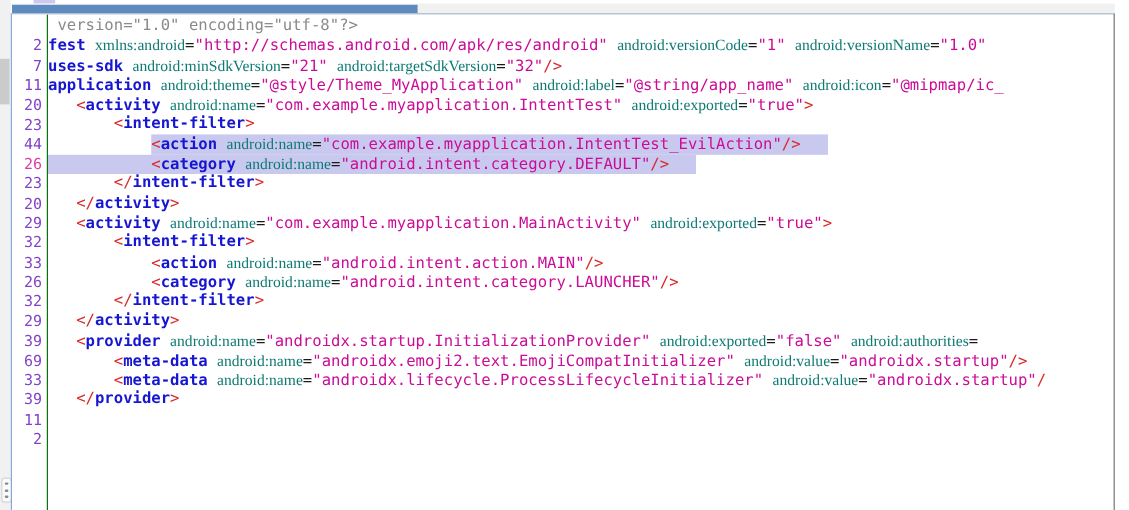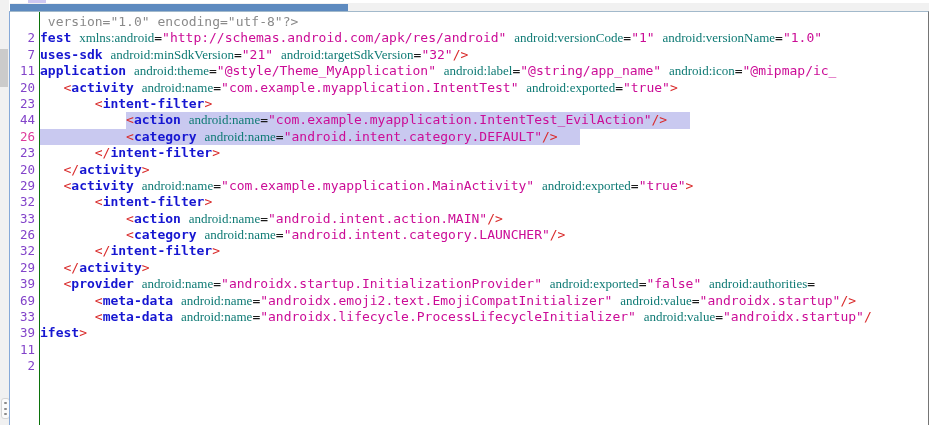--- a/index.html
+++ b/index.html
@@ -128,17 +128,17 @@
         <div class="row"><span class="tk tk-txt">   </span><span class="tk tk-delim">&lt;/</span><span class="tk tk-tag">activity</span><span class="tk tk-delim">&gt;</span></div>
         <div class="row"><span class="tk tk-txt">   </span><span class="tk tk-delim">&lt;</span><span class="tk tk-tag">activity</span><span class="tk tk-txt"> </span><span class="tk tk-attr">android:name</span><span class="tk tk-eq">=</span><span class="tk tk-val">"com.example.myapplication.MainActivity"</span><span class="tk tk-txt"> </span><span class="tk tk-attr">android:exported</span><span class="tk tk-eq">=</span><span class="tk tk-val">"true"</span><span class="tk tk-delim">&gt;</span></div>
         <div class="row"><span class="tk tk-txt">       </span><span class="tk tk-delim">&lt;</span><span class="tk tk-tag">intent-filter</span><span class="tk tk-delim">&gt;</span></div>
         <div class="row"><span class="tk tk-txt">           </span><span class="tk tk-delim">&lt;</span><span class="tk tk-tag">action</span><span class="tk tk-txt"> </span><span class="tk tk-attr">android:name</span><span class="tk tk-eq">=</span><span class="tk tk-val">"android.intent.action.MAIN"</span><span class="tk tk-delim">/&gt;</span></div>
         <div class="row"><span class="tk tk-txt">           </span><span class="tk tk-delim">&lt;</span><span class="tk tk-tag">category</span><span class="tk tk-txt"> </span><span class="tk tk-attr">android:name</span><span class="tk tk-eq">=</span><span class="tk tk-val">"android.intent.category.LAUNCHER"</span><span class="tk tk-delim">/&gt;</span></div>
         <div class="row"><span class="tk tk-txt">       </span><span class="tk tk-delim">&lt;/</span><span class="tk tk-tag">intent-filter</span><span class="tk tk-delim">&gt;</span></div>
         <div class="row"><span class="tk tk-txt">   </span><span class="tk tk-delim">&lt;/</span><span class="tk tk-tag">activity</span><span class="tk tk-delim">&gt;</span></div>
         <div class="row"><span class="tk tk-txt">   </span><span class="tk tk-delim">&lt;</span><span class="tk tk-tag">provider</span><span class="tk tk-txt"> </span><span class="tk tk-attr">android:name</span><span class="tk tk-eq">=</span><span class="tk tk-val">"androidx.startup.InitializationProvider"</span><span class="tk tk-txt"> </span><span class="tk tk-attr">android:exported</span><span class="tk tk-eq">=</span><span class="tk tk-val">"false"</span><span class="tk tk-txt"> </span><span class="tk tk-attr">android:authorities</span><span class="tk tk-eq">=</span></div>
         <div class="row"><span class="tk tk-txt">       </span><span class="tk tk-delim">&lt;</span><span class="tk tk-tag">meta-data</span><span class="tk tk-txt"> </span><span class="tk tk-attr">android:name</span><span class="tk tk-eq">=</span><span class="tk tk-val">"androidx.emoji2.text.EmojiCompatInitializer"</span><span class="tk tk-txt"> </span><span class="tk tk-attr">android:value</span><span class="tk tk-eq">=</span><span class="tk tk-val">"androidx.startup"</span><span class="tk tk-delim">/&gt;</span></div>
         <div class="row"><span class="tk tk-txt">       </span><span class="tk tk-delim">&lt;</span><span class="tk tk-tag">meta-data</span><span class="tk tk-txt"> </span><span class="tk tk-attr">android:name</span><span class="tk tk-eq">=</span><span class="tk tk-val">"androidx.lifecycle.ProcessLifecycleInitializer"</span><span class="tk tk-txt"> </span><span class="tk tk-attr">android:value</span><span class="tk tk-eq">=</span><span class="tk tk-val">"androidx.startup"</span><span class="tk tk-delim">/</span></div>
-        <div class="row"><span class="tk tk-tag">ifest</span><span class="tk tk-delim">&gt;</span></div>
+        <div class="row"><span class="tk tk-txt">   </span><span class="tk tk-delim">&lt;/</span><span class="tk tk-tag">provider</span><span class="tk tk-delim">&gt;</span></div>
       </div>
   </div>
 
 </div>
 
 </body></html>

